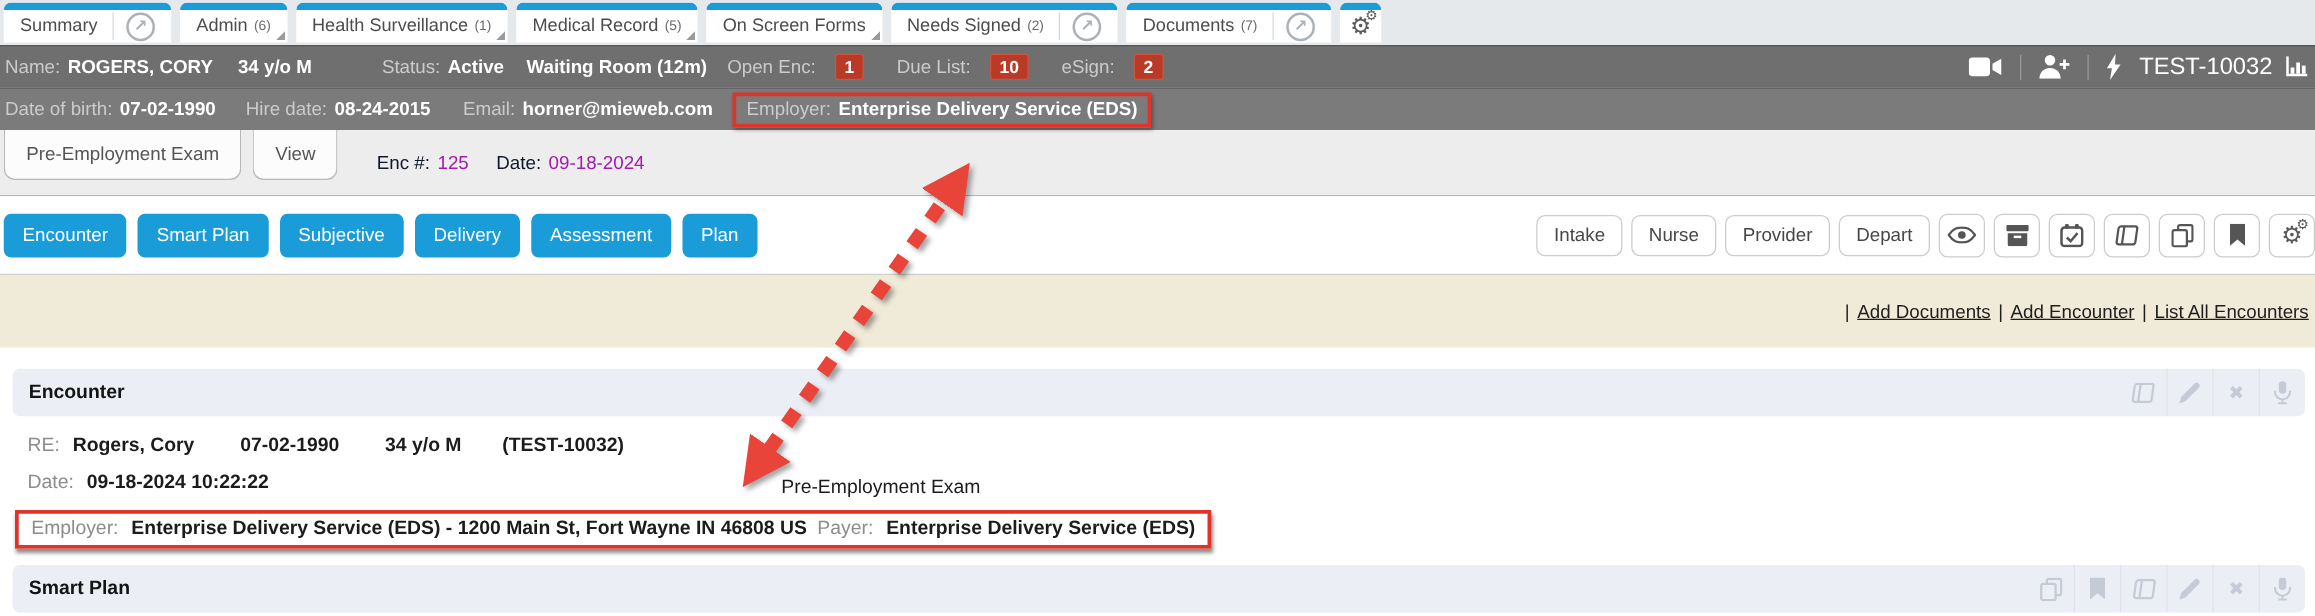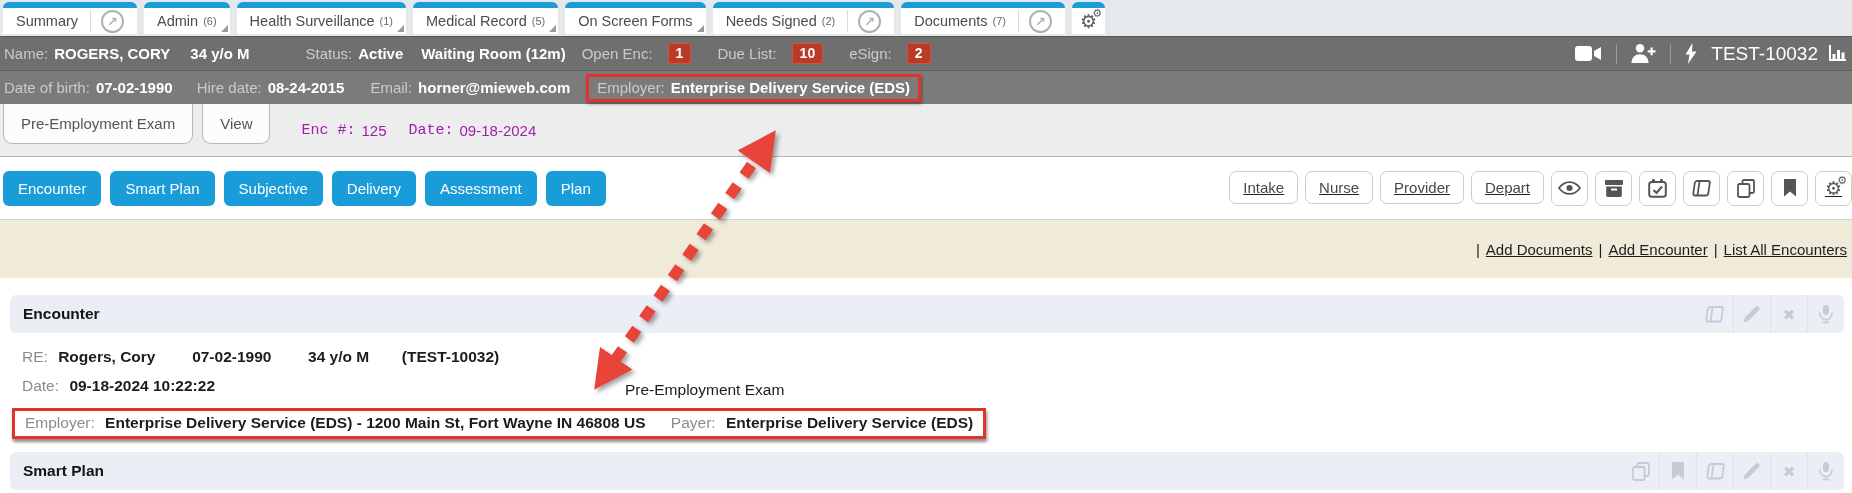--- a/index.html
+++ b/index.html
@@ -46,30 +46,30 @@
     margin-left:16px; box-shadow:1px 2px 3px rgba(0,0,0,.35);
   }
 
   
   .enc-toolbar { height:53px; background:#ededed; border-bottom:1px solid #b5b5b5; display:flex; align-items:center; padding-left:3px; font-size:15px; color:#4a4a4a; }
   .tb-btn {
     align-self:flex-start; height:40px; padding:0 17px; background:#fcfcfc;
     border:1px solid #b8b8b8; border-top:none; border-radius:0 0 9px 9px;
     color:#555; font-size:15px; display:flex; align-items:center; margin-right:9px; cursor:pointer;
   }
-  .tb-lbl { color:#a21caf; margin:0 6px 0 22px;font-family:Liberation Mono, monospace; }
+  .tb-lbl { color:#0f172a; margin:0 6px 0 22px; }
   .tb-val { color:#a21caf; font-weight:normal; }
 
   
   .nav-row { height:63px; background:#fff; display:flex; align-items:center; padding:0 0 0 3px; border-bottom:1px solid #cfcfcf; }
   .blue-btn {
     background:#1a9cd8; color:#fff; font-size:15px; border:none; border-radius:6px;
     padding:9px 15px; margin-right:9px; cursor:pointer; white-space:nowrap;
   }
-  .nav-right { margin-left:auto; display:flex; align-items:flex-start; gap:7px; padding-right:0;text-decoration:underline; }
+  .nav-right { margin-left:auto; display:flex; align-items:center; gap:7px; padding-right:0; }
   .white-btn { background:#fff; border:1px solid #ccc; border-radius:7px; padding:7px 13px; color:#474747; font-size:15px; cursor:pointer; white-space:nowrap; }
   .icon-btn { width:37px; height:35px; background:#fff; border:1px solid #ccc; border-radius:7px; display:flex; align-items:center; justify-content:center; color:#555; cursor:pointer; flex:none; }
   .icon-btn svg { display:block; }
 
   
   .links-strip { height:58px; background:#f0ead9; display:flex; align-items:center; justify-content:flex-end; padding-right:2px; font-size:15px; color:#222; white-space:nowrap; }
   .links-strip a { color:#1e1e1e; text-decoration:underline; margin:0 3px; cursor:pointer; }
   .pipe { margin:0 3px; color:#1e1e1e; }
 
   
@@ -330,21 +330,21 @@
       <span class="g-val">(TEST-10032)</span>
     </div>
     <div class="enc-line">
       <span class="g-lbl">Date:</span>
       <span class="g-val">09-18-2024 10:22:22</span>
       <span class="exam-type">Pre-Employment Exam</span>
     </div>
     <div class="emp-box">
       <span class="g-lbl">Employer:</span>
       <span class="g-val">Enterprise Delivery Service (EDS) - 1200 Main St, Fort Wayne IN 46808 US</span>
-      <span class="g-lbl" style="margin-left:21px">Payer:</span>
+      <span class="g-lbl" style="margin-left:4px">Payer:</span>
       <span class="g-val">Enterprise Delivery Service (EDS)</span>
     </div>
   </div>
 </div>
 
 <div class="panel panel-smartplan">
   <div class="panel-header">
     <span class="panel-title">Smart Plan</span>
     <span class="panel-icons">
       <span class="ph-icon">

